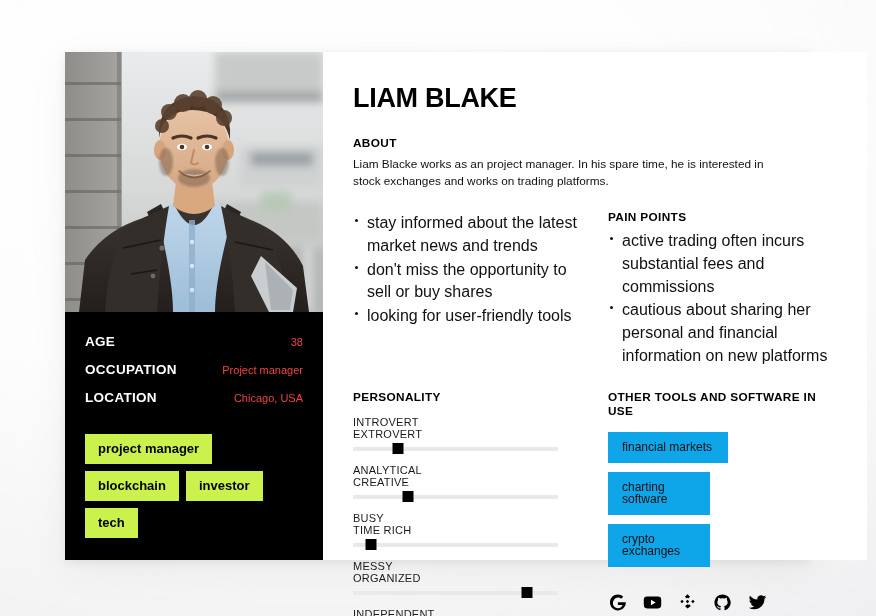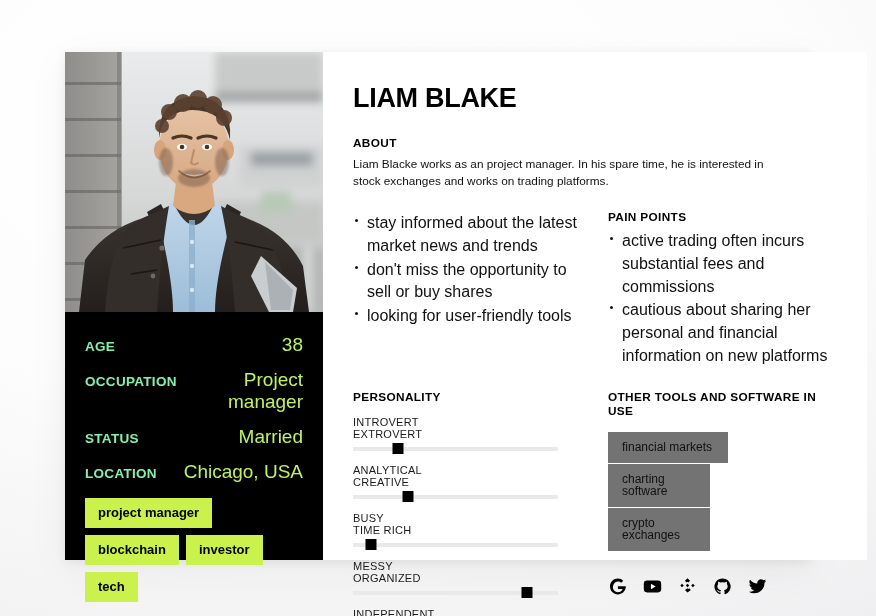--- a/index.html
+++ b/index.html
@@ -52,28 +52,28 @@
   .facts {
     padding: 16px 20px 8px 20px;
   }
   .fact-row {
     display: flex;
     justify-content: space-between;
     align-items: baseline;
     padding: 6px 0 7px 0;
   }
   .fact-label {
-    color: #86efac;
+    color: #ffffff;
     font-size: 13.5px;
     font-weight: bold;
     letter-spacing: 0.3px;
   }
   .fact-value {
-    color: #bef264;
-    font-size: 19px;
+    color: #ef4444;
+    font-size: 11px;
     font-weight: normal;
     text-align: right;
   }
 
   .tags {
     margin-top: auto;
     padding: 0 20px 22px 20px;
     display: flex;
     flex-wrap: wrap;
     gap: 7px;
@@ -187,25 +187,25 @@
     width: 11px;
     height: 11px;
     background: #000000;
     transform: translateX(-50%);
   }
 
   
   .chips { margin-top: 14px; }
   .chip {
     display: block;
-    background: #737373;
+    background: #0ea5e9;
     color: #111111;
     font-size: 12px;
     padding: 9px 14px 10px 14px;
-    margin-bottom: 1px;
+    margin-bottom: 9px;
     width: 120px;
     line-height: 1;
   }
   .chip.wide { width: 102px; }
 
   .socials {
     display: flex;
     gap: 16px;
     align-items: center;
     margin-top: 26px;
@@ -348,24 +348,20 @@
     </div>
 
     <div class="facts">
       <div class="fact-row">
         <span class="fact-label">AGE</span>
         <span class="fact-value">38</span>
       </div>
       <div class="fact-row">
         <span class="fact-label">OCCUPATION</span>
         <span class="fact-value">Project manager</span>
-      </div>
-      <div class="fact-row">
-        <span class="fact-label">STATUS</span>
-        <span class="fact-value">Married</span>
       </div>
       <div class="fact-row">
         <span class="fact-label">LOCATION</span>
         <span class="fact-value">Chicago, USA</span>
       </div>
     </div>
 
     <div class="tags">
       <span class="tag">project manager</span>
       <span class="tag">blockchain</span>

